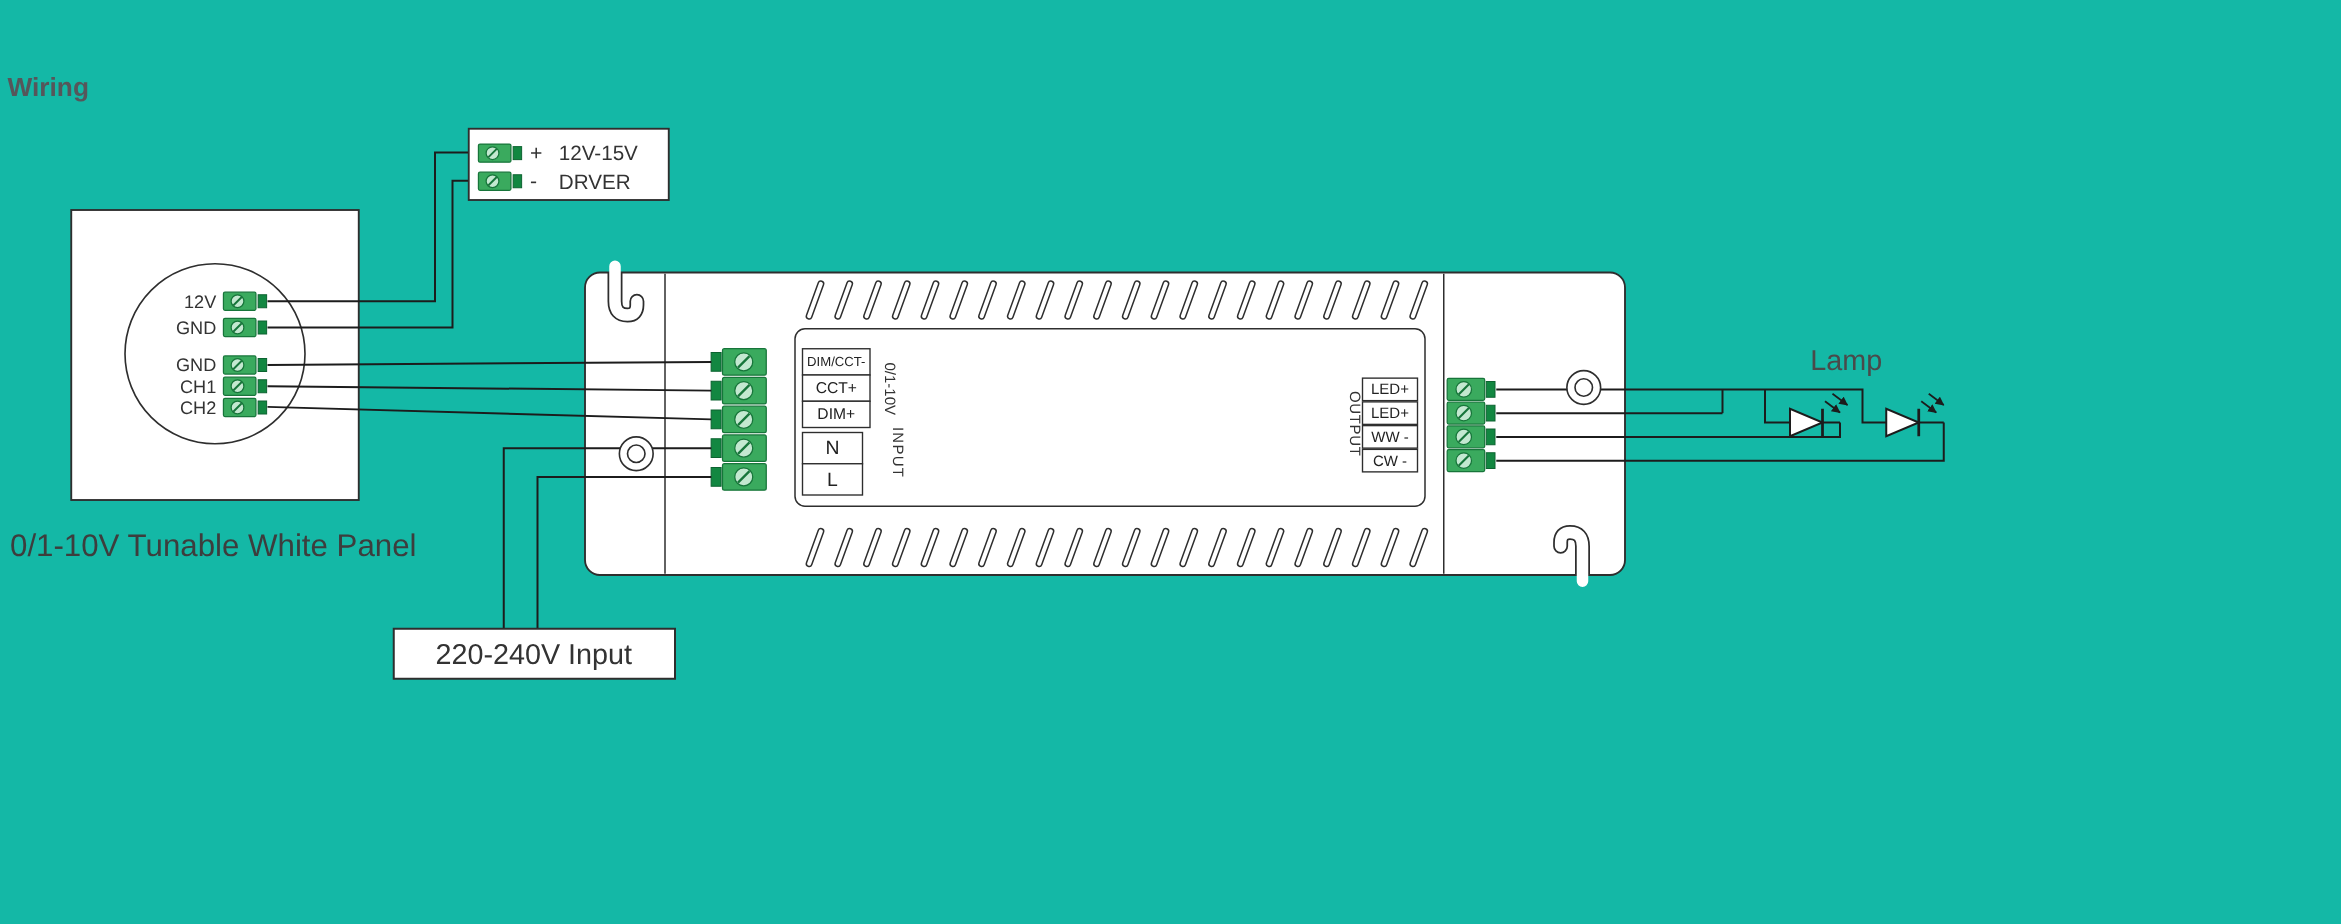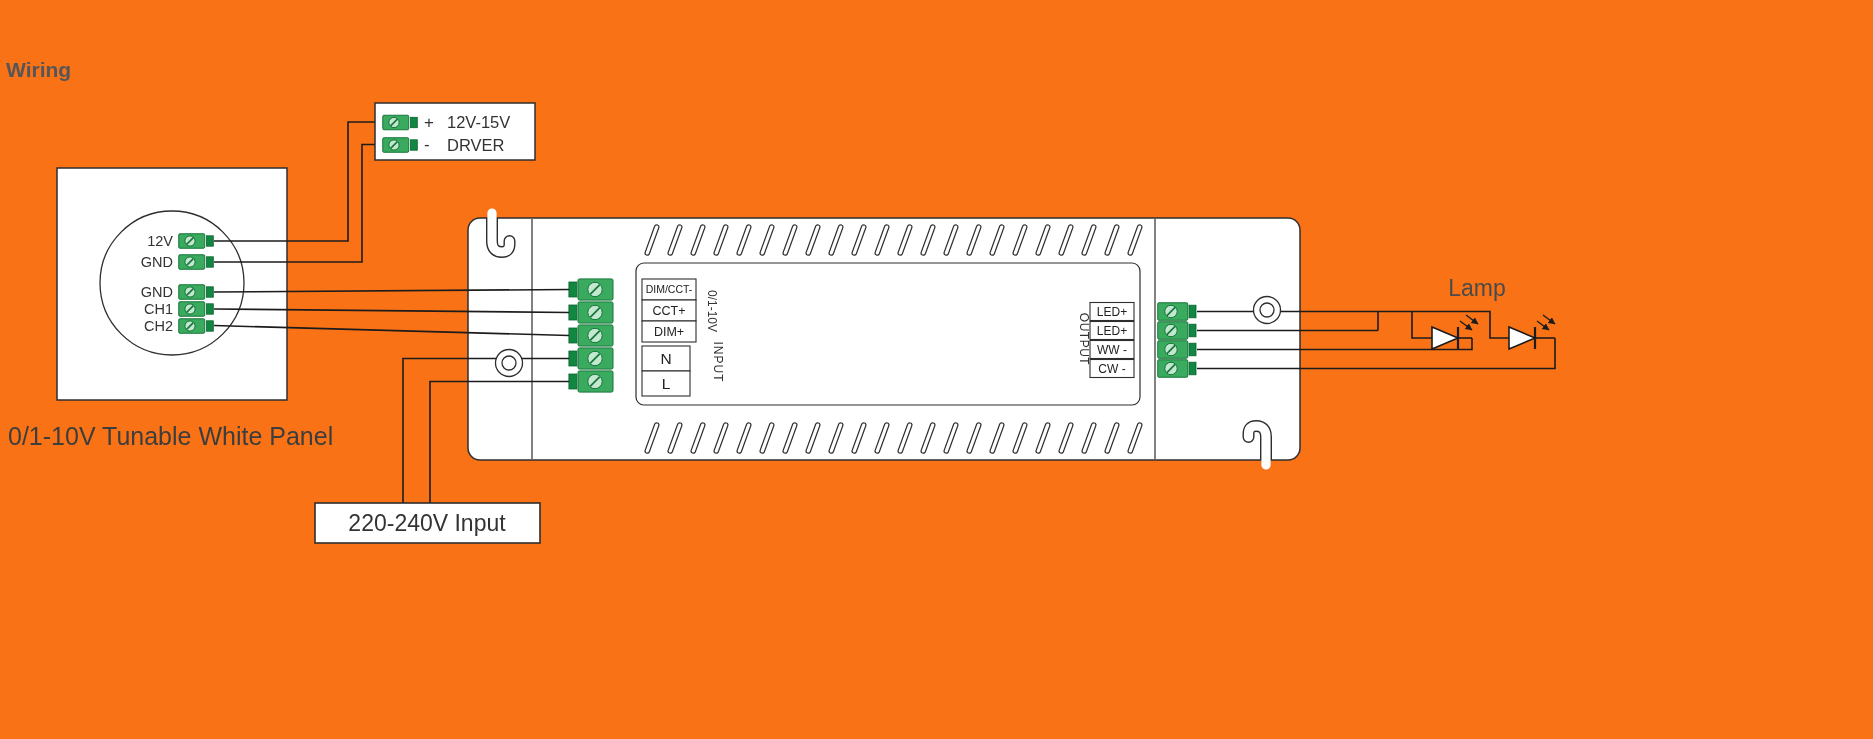--- a/index.html
+++ b/index.html
@@ -1,16 +1,16 @@
 <!DOCTYPE html>
 <html><head>
 <meta charset="utf-8">
 <style>
   html,body{margin:0;padding:0;background:#ffffff;}
-  .stage{position:relative;width:1873px;height:739px;background:#f97316;overflow:hidden;}
+  .stage{position:relative;width:1873px;height:739px;background:#14b8a6;overflow:hidden;}
   svg text{font-family:"Liberation Sans","DejaVu Sans",sans-serif;}
   .outline{fill:#ffffff;stroke:#2e2e2e;stroke-width:1.5;}
   .thin{fill:none;stroke:#2e2e2e;stroke-width:1.2;}
   .wire{fill:none;stroke:#1c1c1c;stroke-width:1.6;}
   .cell{fill:#ffffff;stroke:#2e2e2e;stroke-width:1.1;}
   .whitefill{fill:#ffffff;stroke:#2e2e2e;stroke-width:1.3;}
 </style>
 </head>
 <body>
 

